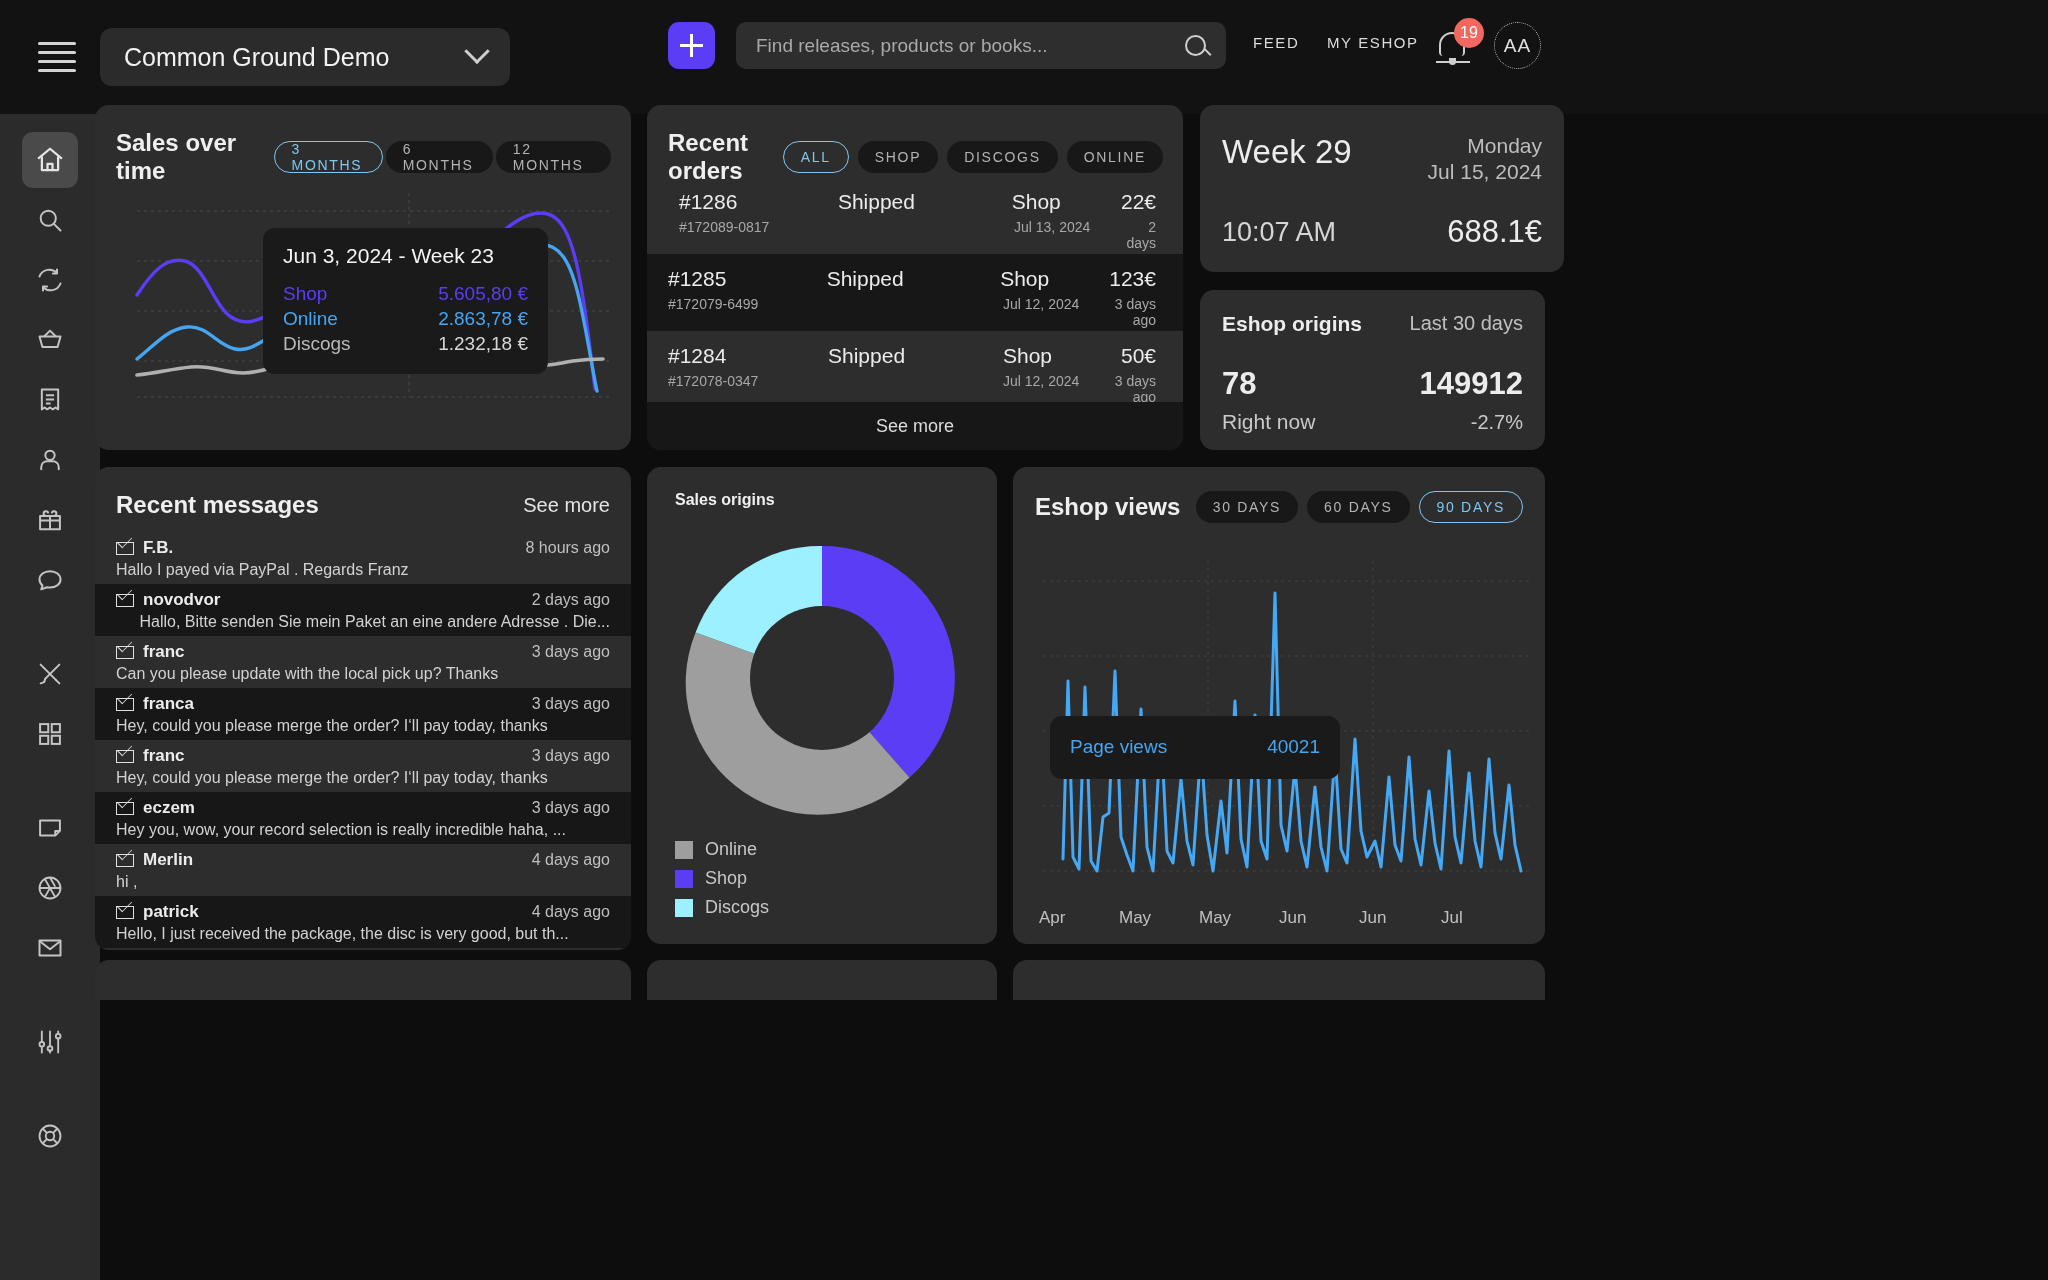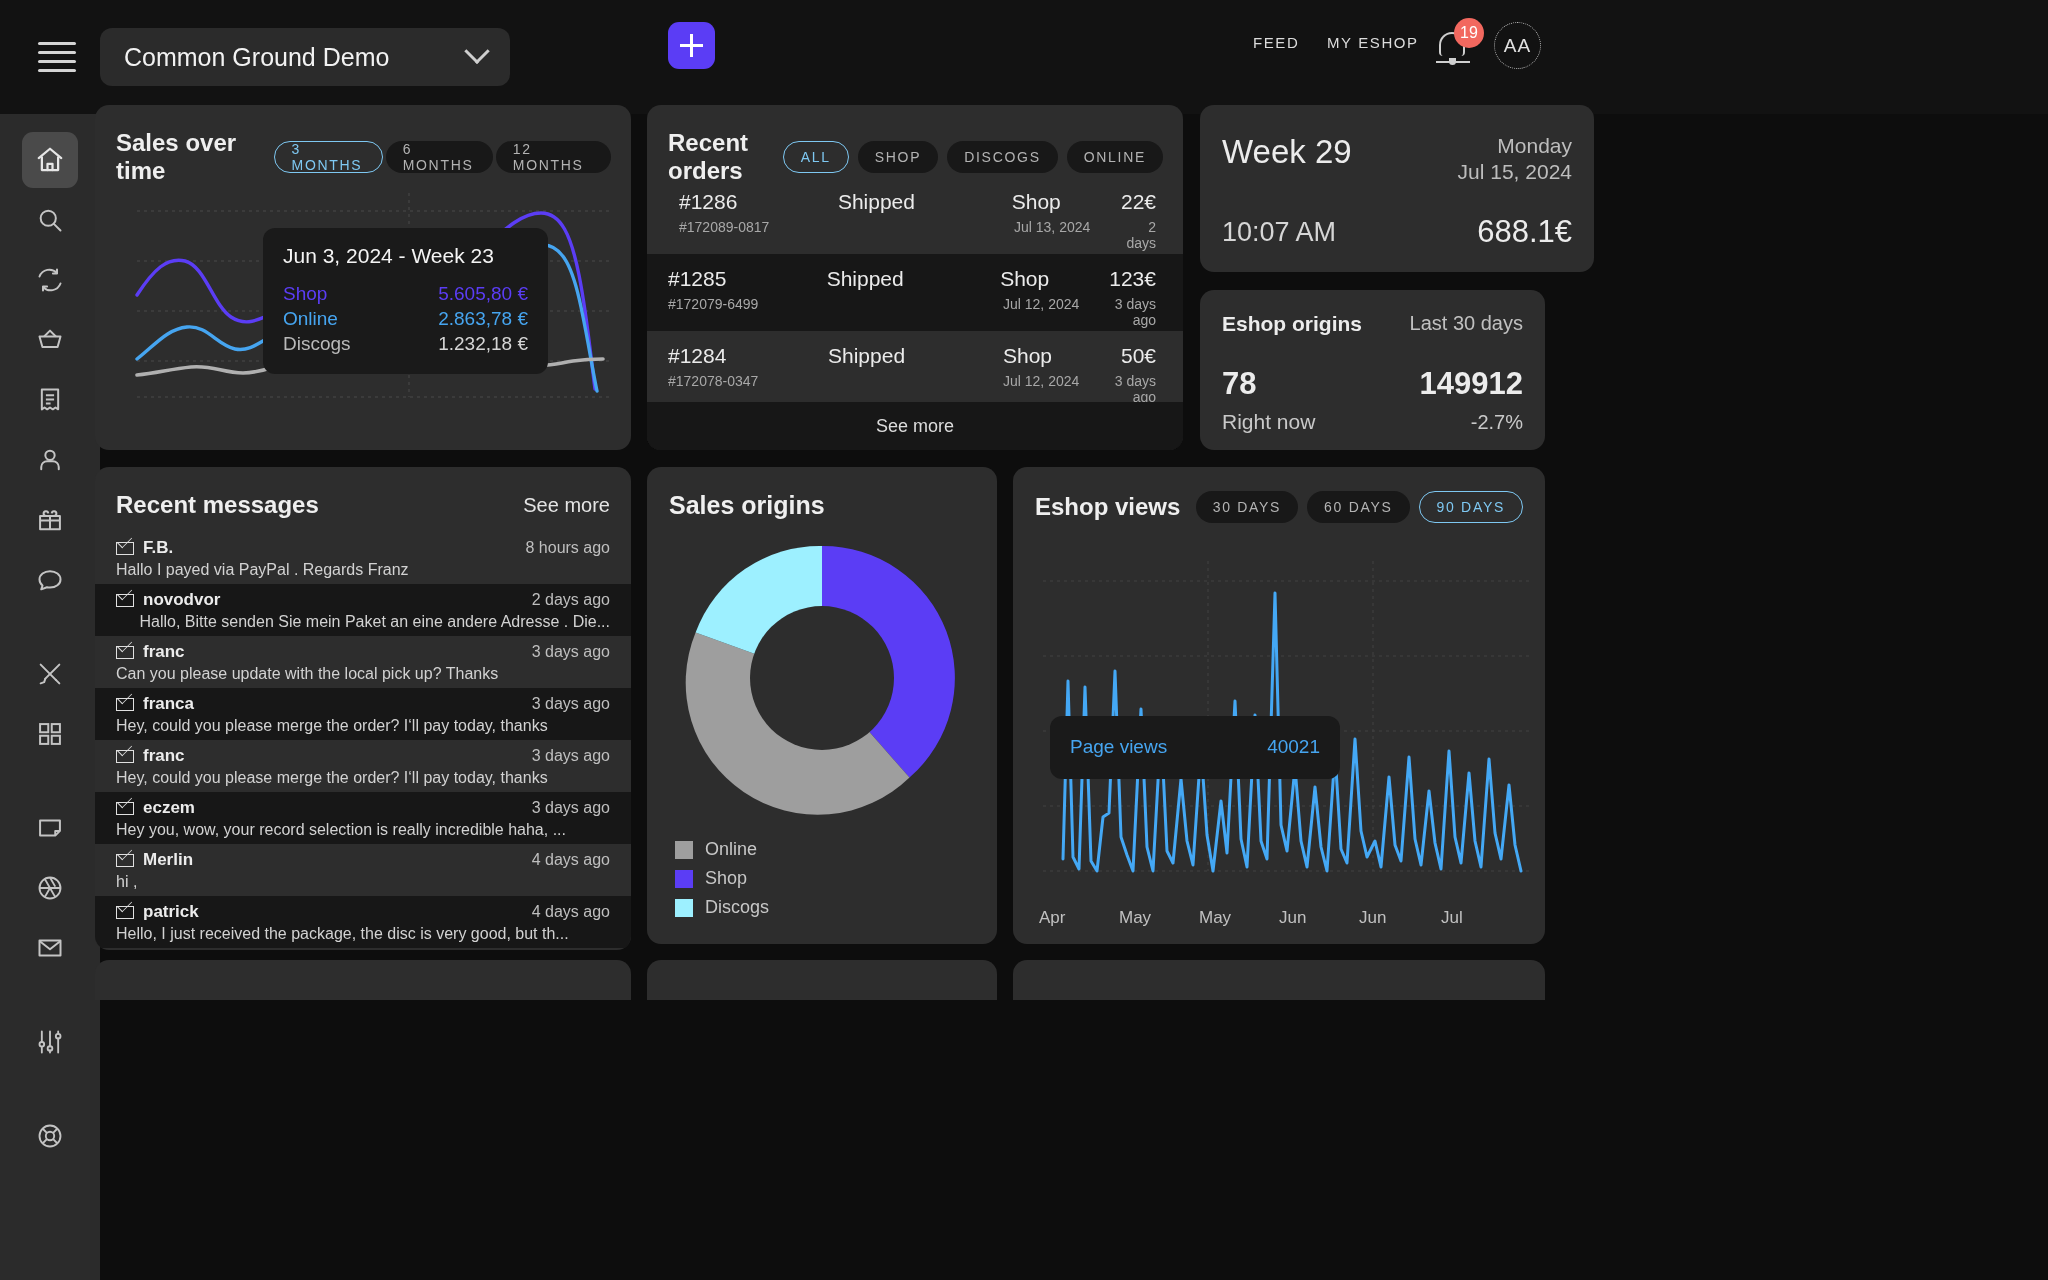--- a/index.html
+++ b/index.html
@@ -99,21 +99,21 @@
   .order-l2 { display:flex; font-size:14px; color:#a8a8a8; margin-top:5px; }
   .o-id  { width:160px; }
   .o-st  { width:175px; }
   .o-ch  { width:110px; }
   .o-pr  { flex:1; text-align:right; }
   .seemore-bar {
     position:absolute; left:0; bottom:0; width:536px; height:48px; background:#171717;
     display:flex; align-items:center; justify-content:center; font-size:18px; color:#dcdcdc; cursor:pointer;
   }
   
-  #week-card { left:1200px; top:105px; width:394px; height:167px; }
+  #week-card { left:1200px; top:105px; width:364px; height:167px; }
   .wk-title { position:absolute; left:22px; top:28px; font-size:33px; color:#ececec; }
   .wk-day  { position:absolute; right:22px; top:28px; text-align:right; font-size:21px; color:#bdbdbd; line-height:1.25; }
   .wk-time { position:absolute; left:22px; bottom:24px; font-size:27px; color:#d6d6d6; }
   .wk-amt  { position:absolute; right:22px; bottom:22px; font-size:31px; color:#ececec; }
   
   #visitors-card { left:1200px; top:290px; width:345px; height:160px; }
   .vs-title { position:absolute; left:22px; top:22px; font-size:21px; font-weight:bold; color:#ececec; }
   .vs-range { position:absolute; right:22px; top:22px; font-size:20px; color:#c0c0c0; }
   .vs-bignum { position:absolute; left:22px; bottom:48px; font-size:31px; font-weight:bold; color:#ececec; }
   .vs-biglbl { position:absolute; left:22px; bottom:16px; font-size:21px; color:#c9c9c9; }
@@ -126,21 +126,21 @@
   .msg-row { position:absolute; left:0; width:536px; height:52px; padding:6px 21px 0 21px; }
   .msg-row.alt { background:#171717; }
   .msg-l1 { display:flex; align-items:center; }
   .msg-name { font-size:17px; font-weight:bold; color:#ececec; margin-left:9px; }
   .msg-time { margin-left:auto; font-size:16px; color:#bfbfbf; }
   .msg-body { font-size:16px; color:#d2d2d2; margin-top:3px; }
   .env { width:18px; height:13px; border:1.8px solid #e0e0e0; position:relative; flex:none; }
   .env:after { content:""; position:absolute; left:0px; top:0px; width:13px; height:8px; border-left:1.8px solid #e0e0e0; border-bottom:1.8px solid #e0e0e0; transform:rotate(-45deg) scale(1,0.82); transform-origin:0 0; }
   
   #origins-card { left:647px; top:467px; width:350px; height:477px; }
-  .or-title { position:absolute; left:22px; top:24px; font-size:25px; font-weight:bold; color:#efefef; }
+  .or-title { position:absolute; left:28px; top:24px; font-size:16px; font-weight:bold; color:#efefef; }
   .donut { position:absolute; left:28px; top:64px; }
   .legend { position:absolute; left:28px; bottom:18px; }
   .lg-row { display:flex; align-items:center; margin-bottom:8px; font-size:18px; color:#c7c7c7; }
   .lg-sw { width:18px; height:18px; margin-right:12px; }
   
   #views-card { left:1013px; top:467px; width:532px; height:477px; }
   .vw-hdr { position:absolute; left:22px; top:24px; right:22px; display:flex; align-items:center; }
   .vw-pills { margin-left:auto; display:flex; gap:9px; }
   .vw-plot { position:absolute; left:10px; top:74px; width:515px; height:380px; }
   
@@ -154,20 +154,24 @@
     <span></span>
       <span></span>
       <span></span>
       <span></span>
   </div>
   <div class="org-select">
     <span class="label">Common Ground Demo</span>
     <span class="chev"></span>
   </div>
   <div class="plus-btn"></div>
+  <div class="searchbox">
+    <input type="text" placeholder="Find releases, products or books..." style="">
+    <span class="mag"></span>
+  </div>
   <div class="navlink nav-feed">FEED</div>
   <div class="navlink nav-eshop">MY ESHOP</div>
   <div class="bell-wrap">
     <span class="bell"></span>
     <span class="bell-clap"></span>
     <span class="badge">19</span>
   </div>
   <div class="avatar">AA</div>
 </div>
 

